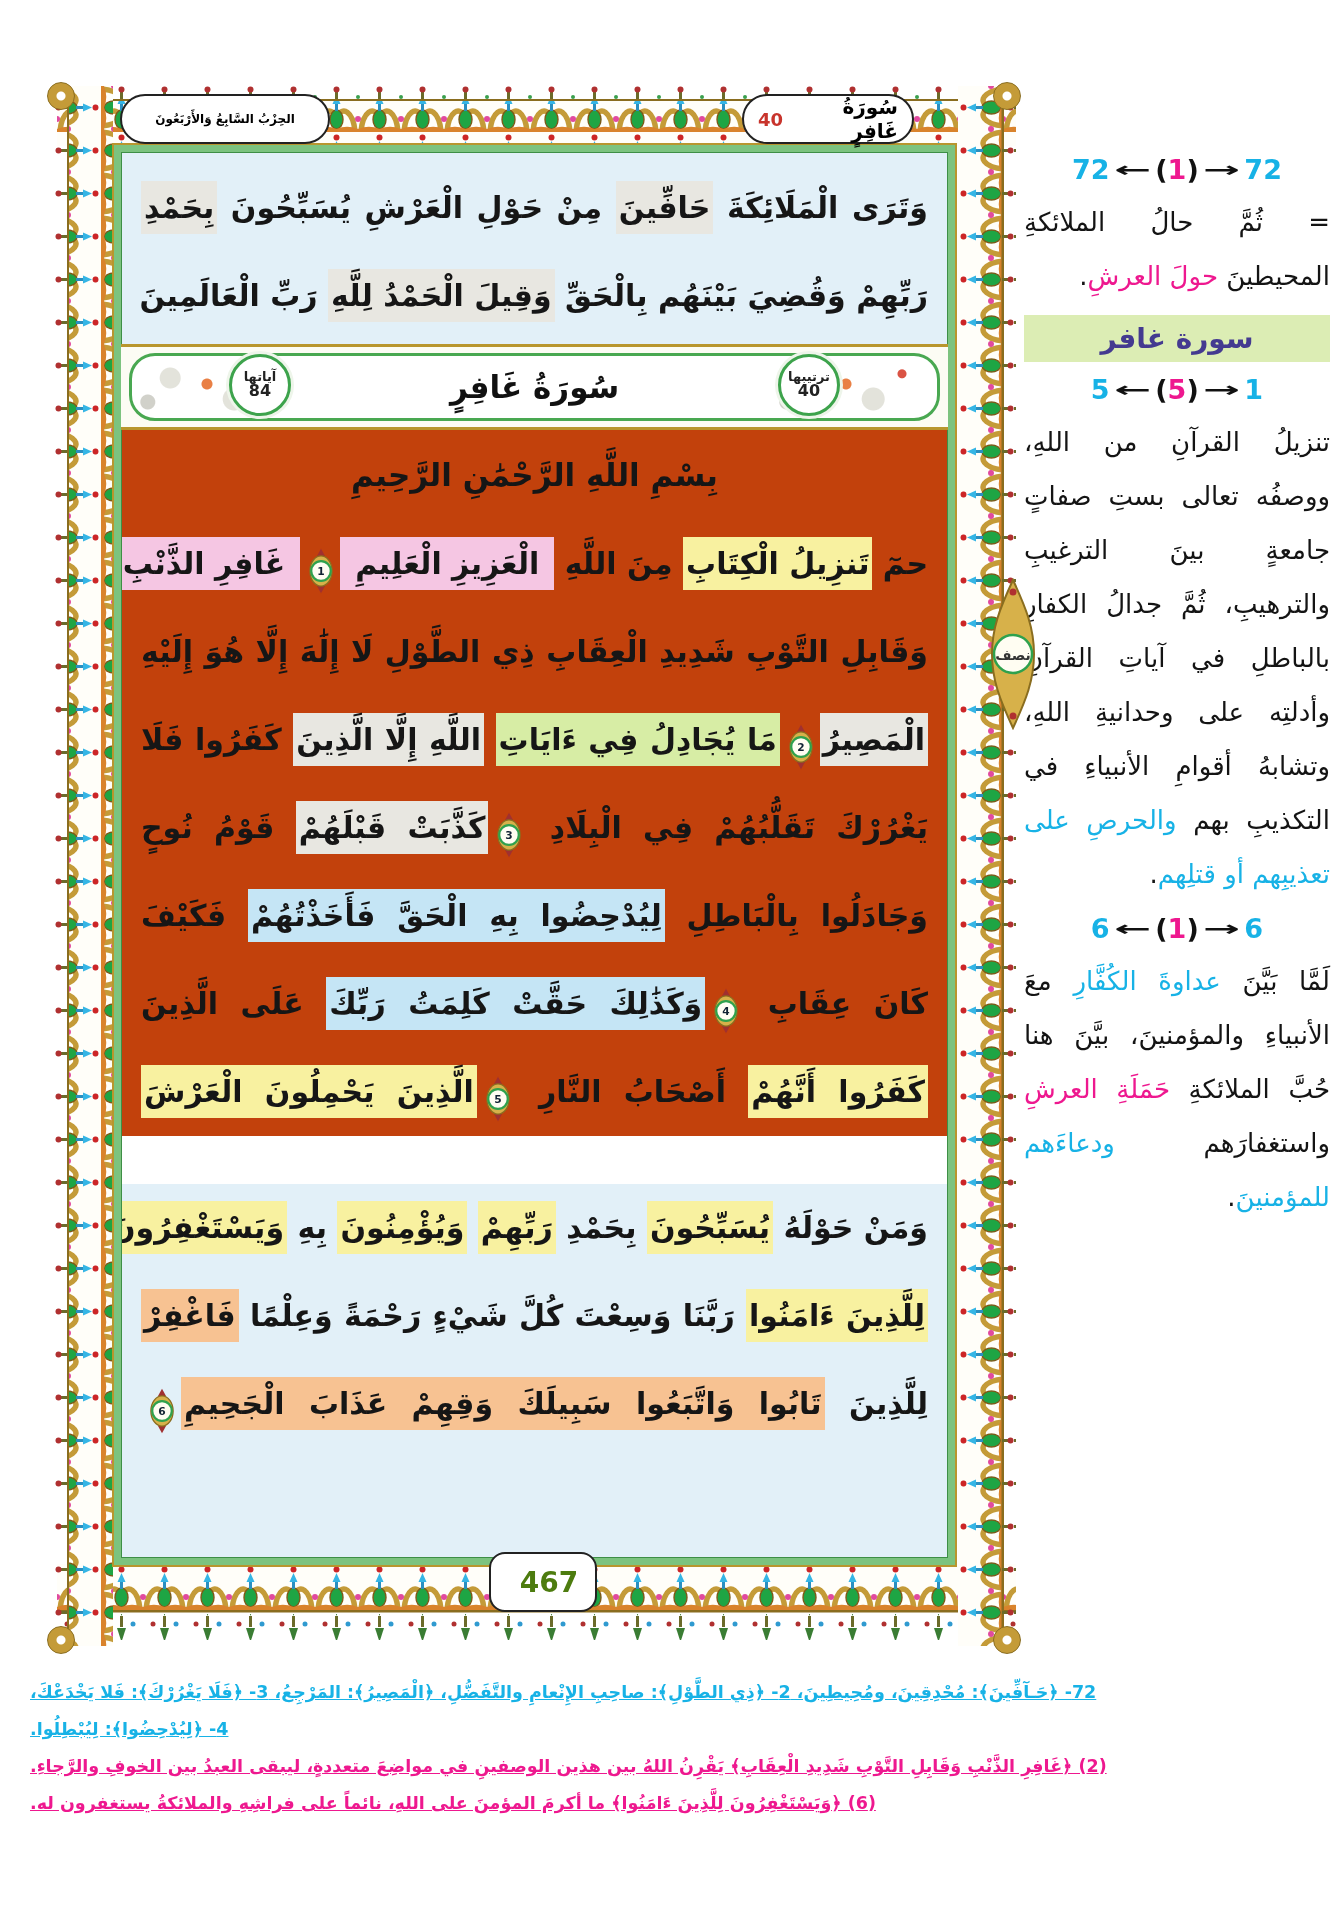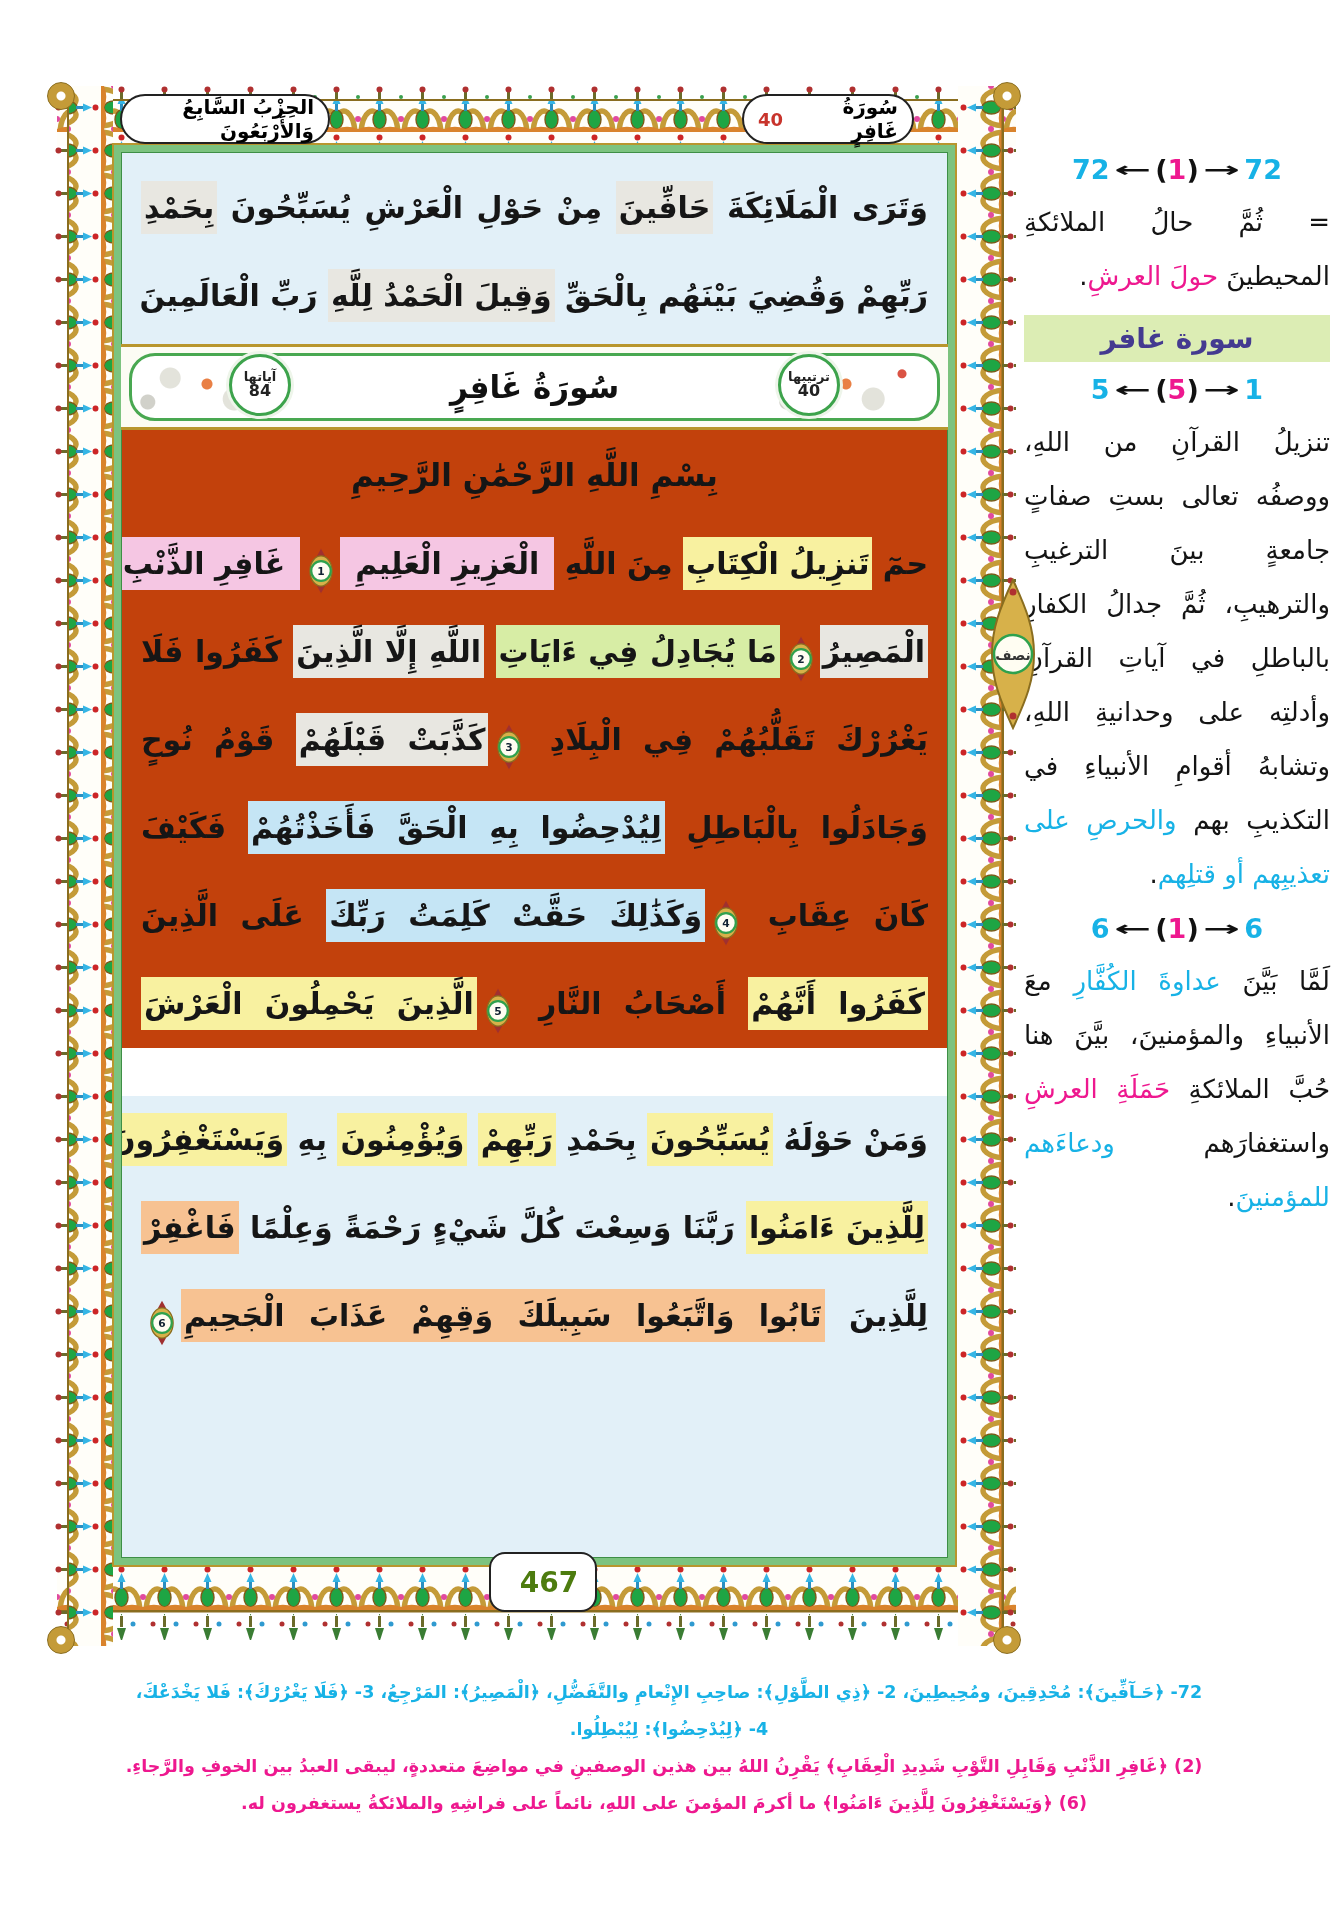--- a/index.html
+++ b/index.html
@@ -8,21 +8,21 @@
     font-family:"DejaVu Sans", sans-serif;overflow:hidden;
   }
   svg.bstrip{position:absolute;}
   .rosette{position:absolute;width:26px;height:26px;border-radius:50%;
     background:radial-gradient(circle,#fff 0 4px,#c49b38 5px 12px);
     border:1px solid #8a6d1f;z-index:7;}
   
   .cartouche{position:absolute;background:#fff;border:2px solid #222;border-radius:28px;
     height:50px;display:flex;align-items:center;justify-content:center;gap:8px;
     font-weight:bold;z-index:9;direction:rtl;padding:0 14px;box-sizing:border-box;}
-  #hizb-cart{left:120px;top:94px;width:210px;font-size:20px;}
+  #hizb-cart{left:120px;top:94px;width:210px;font-size:12px;}
   #sref-cart{left:742px;top:94px;width:172px;font-size:20px;}
   .red-num{color:var(--accent_red);font-size:18px;}
   
   .panel{position:absolute;left:112px;top:143px;width:845px;height:1424px;
     background:#fff;border:2px solid #b8962e;box-sizing:border-box;z-index:5;}
   .panel-green{width:100%;height:100%;border:7px solid #7cc37f;box-sizing:border-box;
     outline:1px solid #3e8f46;outline-offset:-8px;overflow:hidden;
     display:flex;flex-direction:column;}
   .qsec{padding:0 20px;}
   .tint-blue{background:var(--panel_blue);}
@@ -78,21 +78,21 @@
   .mband{background:var(--band_bg);color:var(--band_text);font-size:28px;font-weight:bold;
     text-align:center;padding:7px 0;margin:0 0 12px;}
   
   #nisf{position:absolute;left:988px;top:578px;width:50px;height:152px;z-index:6;}
   
   .page-badge{position:absolute;left:489px;top:1552px;width:92px;height:56px;background:#fff;
     border:2.5px solid #222;border-radius:16px;display:flex;align-items:center;justify-content:center;
     font-size:28px;font-weight:bold;color:#4d7c0f;z-index:8;padding-left:12px;}
   
   #footnotes{position:absolute;left:30px;width:1278px;top:1674px;direction:rtl;}
-  .fn{text-align:center;font-weight:bold;white-space:nowrap;line-height:37px;font-size:17.5px;}
+  .fn{text-align:left;font-weight:bold;white-space:nowrap;line-height:37px;font-size:17.5px;text-decoration:underline;}
   .fn-cyan{color:var(--cyan);}
   .fn-magenta{color:var(--magenta);padding-left:0;padding-right:10px;}
 </style>
 </head>
 <body>
 
 <svg width="0" height="0" style="position:absolute" aria-hidden="true">
   <defs>
     <pattern id="hb" width="43" height="46" patternUnits="userSpaceOnUse">
       <rect width="43" height="46" fill="#fffef9"></rect>
@@ -213,20 +213,21 @@
 
     <div class="qsec tint-white" id="qsec-1">
         <div class="bismillah">بِسْمِ اللَّهِ الرَّحْمَٰنِ الرَّحِيمِ</div>
         <div class="qline"><span class="seg">حمٓ </span><span class="seg h-y">تَنزِيلُ الْكِتَابِ</span><span class="seg"> مِنَ اللَّهِ </span><span class="seg h-p">الْعَزِيزِ الْعَلِيمِ</span><span class="ayah"><svg viewBox="0 0 36 52" width="32" height="48">
      <path d="M18 1 L22.5 9 L13.5 9 Z" fill="#a03030"></path>
      <path d="M18 51 L22.5 43 L13.5 43 Z" fill="#a03030"></path>
      <ellipse cx="18" cy="26" rx="12.5" ry="17" fill="#d7b14a" stroke="#8a6d1f" stroke-width="1.5"></ellipse>
      <circle cx="18" cy="26" r="11" fill="#fffdf2" stroke="#2fa14d" stroke-width="2.5"></circle>
      <text x="18" y="30.5" text-anchor="middle" font-size="12" font-weight="bold" fill="#123" font-family="DejaVu Sans">1</text>
    </svg></span><span class="seg h-p">غَافِرِ الذَّنْبِ</span></div>
+        <div class="qline"><span class="seg">وَقَابِلِ التَّوْبِ شَدِيدِ الْعِقَابِ ذِي الطَّوْلِ لَا إِلَٰهَ إِلَّا هُوَ إِلَيْهِ</span></div>
         <div class="qline"><span class="seg h-gr">الْمَصِيرُ</span><span class="ayah"><svg viewBox="0 0 36 52" width="32" height="48">
      <path d="M18 1 L22.5 9 L13.5 9 Z" fill="#a03030"></path>
      <path d="M18 51 L22.5 43 L13.5 43 Z" fill="#a03030"></path>
      <ellipse cx="18" cy="26" rx="12.5" ry="17" fill="#d7b14a" stroke="#8a6d1f" stroke-width="1.5"></ellipse>
      <circle cx="18" cy="26" r="11" fill="#fffdf2" stroke="#2fa14d" stroke-width="2.5"></circle>
      <text x="18" y="30.5" text-anchor="middle" font-size="12" font-weight="bold" fill="#123" font-family="DejaVu Sans">2</text>
    </svg></span><span class="seg h-g">مَا يُجَادِلُ فِي ءَايَاتِ</span><span class="seg"> </span><span class="seg h-gr">اللَّهِ إِلَّا الَّذِينَ</span><span class="seg"> كَفَرُوا فَلَا</span></div>
         <div class="qline"><span class="seg">يَغْرُرْكَ تَقَلُّبُهُمْ فِي الْبِلَادِ </span><span class="ayah"><svg viewBox="0 0 36 52" width="32" height="48">
      <path d="M18 1 L22.5 9 L13.5 9 Z" fill="#a03030"></path>
      <path d="M18 51 L22.5 43 L13.5 43 Z" fill="#a03030"></path>

